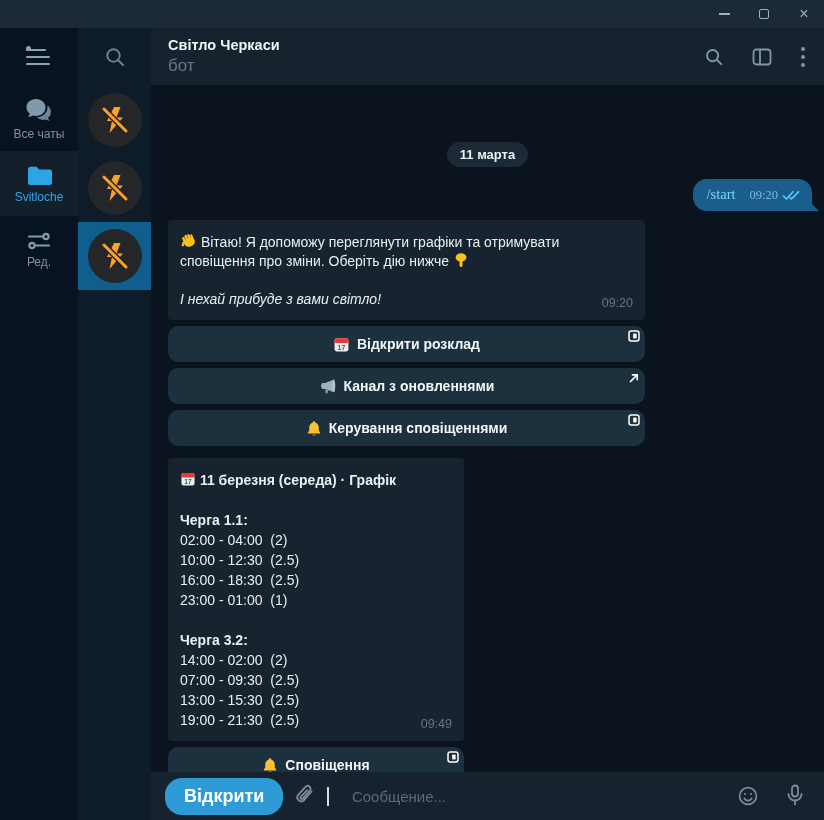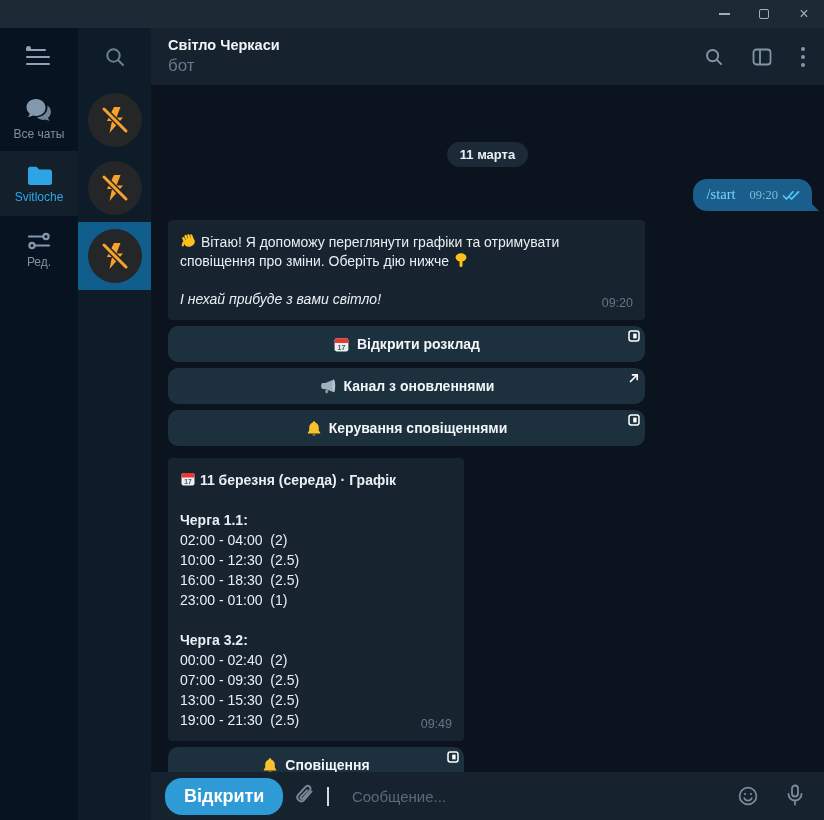--- a/index.html
+++ b/index.html
@@ -318,21 +318,21 @@
               <span>11 березня (середа) · Графік</span>
             </div>
             <div class="sched-gap"></div>
             <div class="sched-name">Черга 1.1:</div>
             <div class="sched-row">02:00 - 04:00  (2)</div>
             <div class="sched-row">10:00 - 12:30  (2.5)</div>
             <div class="sched-row">16:00 - 18:30  (2.5)</div>
             <div class="sched-row">23:00 - 01:00  (1)</div>
             <div class="sched-gap"></div>
             <div class="sched-name">Черга 3.2:</div>
-            <div class="sched-row">00:00 - 02:40  (2)</div>
+            <div class="sched-row">14:00 - 02:00  (2)</div>
             <div class="sched-row">07:00 - 09:30  (2.5)</div>
             <div class="sched-row">13:00 - 15:30  (2.5)</div>
             <div class="sched-row">19:00 - 21:30  (2.5)</div>
             <span class="time">09:49</span>
           </div>
 
           <div class="kb-btn">
             <span class="ico">
                 <svg width="16" height="17" viewBox="0 0 16 17">
                   <path d="M8 1.2 c-.7 0-1.2.5-1.2 1.2 C4.5 3 3.2 5.2 3.2 7.8 L3.2 10.6 L1.9 12.6 a.6.6 0 0 0 .5 1 L13.6 13.6 a.6.6 0 0 0 .5-1 L12.8 10.6 L12.8 7.8 C12.8 5.2 11.5 3 9.2 2.4 c0-.7-.5-1.2-1.2-1.2z" fill="#fbc02d"></path>

